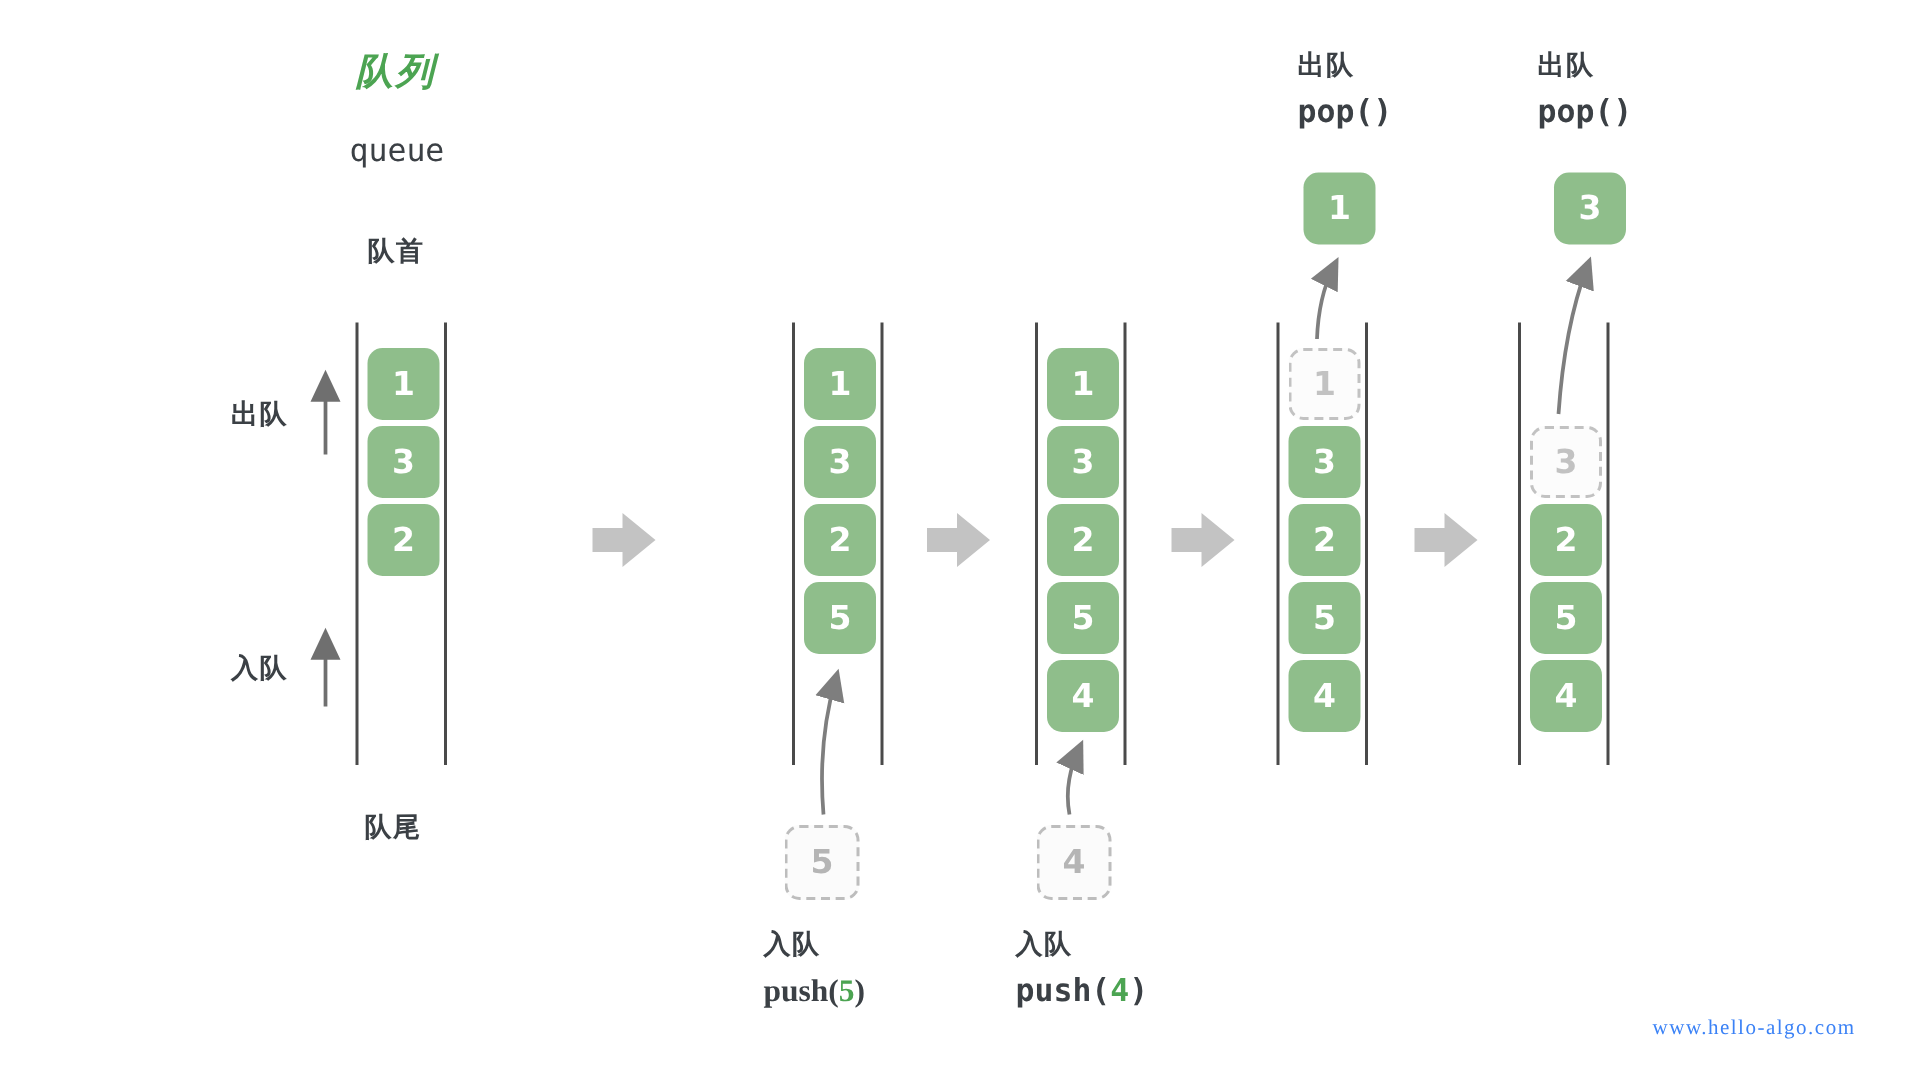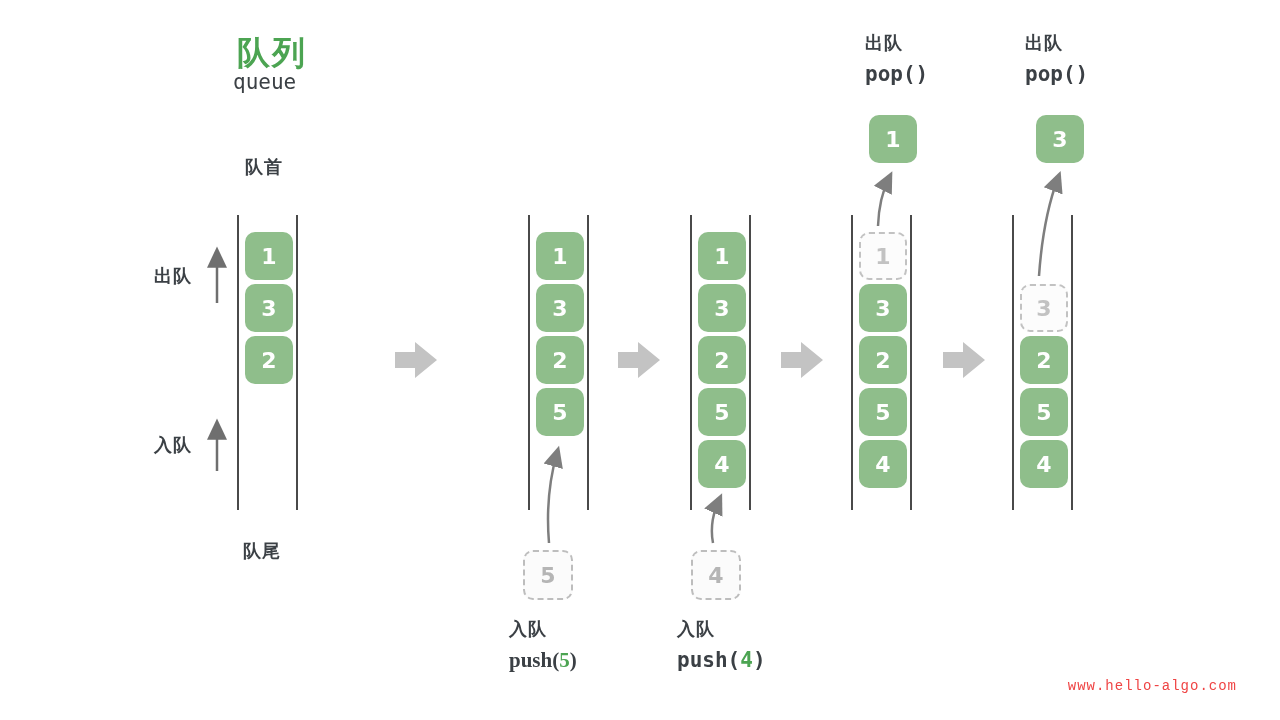--- a/index.html
+++ b/index.html
@@ -4,21 +4,21 @@
 <style>
   * { margin:0; padding:0; box-sizing:border-box; }
   body { background:#fff; }
   #canvas {
     position:relative; width:1280px; height:720px; background:#ffffff;
     font-family:"DejaVu Sans","Liberation Sans",sans-serif; overflow:hidden;
   }
   .abs { position:absolute; }
   .zh-label { font-size:18px; font-weight:700; color:#3b4045; letter-spacing:1px; white-space:nowrap; }
   .code { font-family:"DejaVu Sans Mono","Liberation Mono",monospace; font-size:21px; font-weight:600; color:#3b4045; white-space:nowrap; }
-  .title-zh { font-size:33px; font-weight:700; color:#4ca452; letter-spacing:2px; }
+  .title-zh { font-size:25px; font-weight:700; color:#4ca452; letter-spacing:2px;font-style:italic; }
   .title-en { font-family:"DejaVu Sans Mono","Liberation Mono",monospace; font-size:21px; color:#3b4045; }
   .accent { color:#4ca452; font-weight:700; }
   .channel {
     position:absolute; width:61px; height:295px; top:215px;
     border-left:2px solid #4a4a4a; border-right:2px solid #4a4a4a;
   }
   .qbox {
     position:absolute; left:6px; width:48px; height:48px; border-radius:10px;
     background:#8fbe8b; color:#ffffff; font-size:22px; font-weight:700;
     display:flex; align-items:center; justify-content:center;
@@ -31,32 +31,32 @@
     background:#8fbe8b; color:#ffffff; font-size:22px; font-weight:700;
     display:flex; align-items:center; justify-content:center;
   }
   .pendbox {
     position:absolute; width:50px; height:50px; border-radius:10px;
     background:#fbfbfb; border:2px dashed #bdbdbd; color:#b5b5b5;
     font-size:22px; font-weight:600;
     display:flex; align-items:center; justify-content:center;
   }
   .watermark {
-    font-family:Liberation Mono, monospace;
-    font-size:14px; color:#ef4444; letter-spacing:1px;
+    font-family:Liberation Serif, serif;
+    font-size:14px; color:#3b82f6; letter-spacing:1px;
   }
   svg.overlay { position:absolute; left:0; top:0; width:1280px; height:720px; pointer-events:none; }
 </style>
 </head>
 <body>
 
 <div id="canvas">
 
   <div class="abs title-zh" style="left:237px; top:31px;">队列</div>
-  <div class="abs title-en" style="left:233px; top:70px;">queue</div>
+  <div class="abs title-en" style="left:233px; top:88px;">queue</div>
 
   <div class="abs zh-label" style="left:245px; top:155px;">队首</div>
   <div class="abs zh-label" style="left:243px; top:539px;">队尾</div>
   <div class="abs zh-label" style="left:154px; top:264px;">出队</div>
   <div class="abs zh-label" style="left:154px; top:433px;">入队</div>
 
   <div id="columns-root">
       <div class="channel" style="left: 237px;">
         <div class="qbox" style="top: 17px;">1</div>
         <div class="qbox" style="top: 69px;">3</div>

